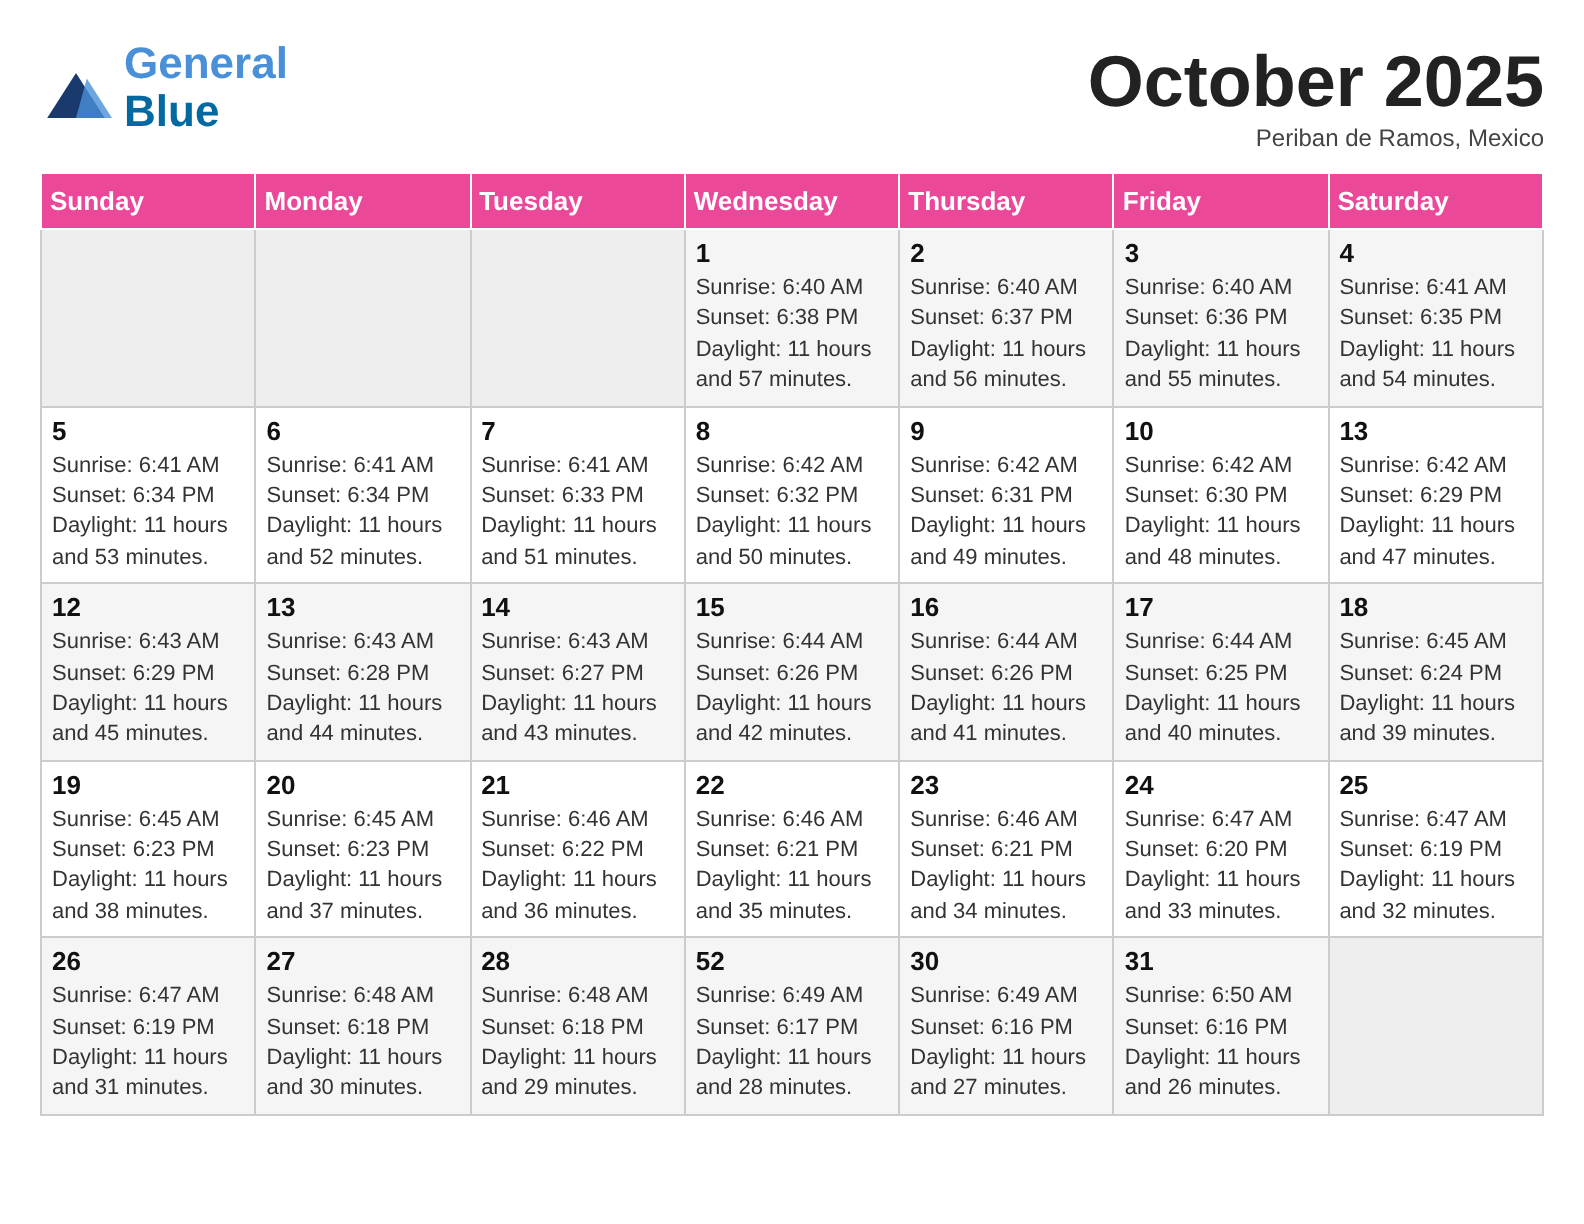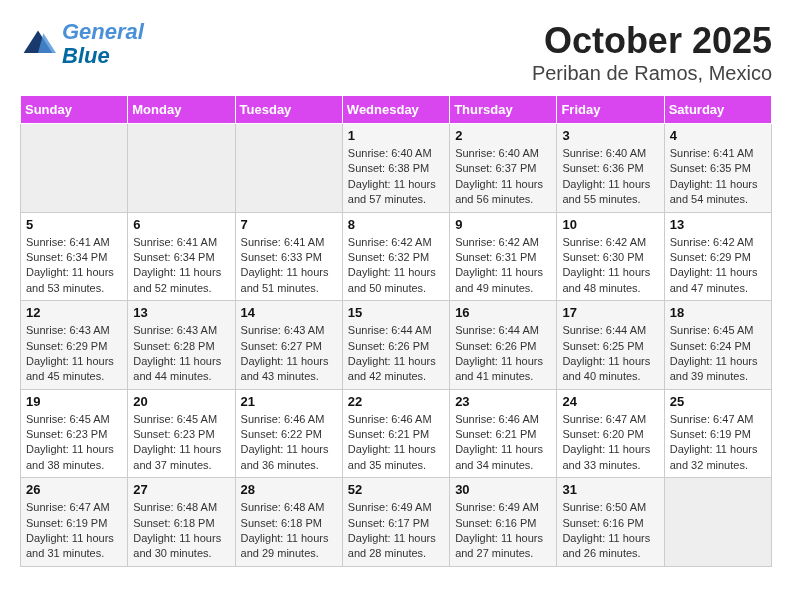--- a/index.html
+++ b/index.html
@@ -11,23 +11,22 @@
       padding: 20px;
     }
     .header-area {
       display: flex;
       justify-content: space-between;
       align-items: flex-start;
       margin-bottom: 10px;
     }
     .logo {
       display: flex;
-      align-items: center;
+      align-items: flex-end;
       gap: 6px;
-      font-style: italic;
     }
     .logo-text {
       font-size: 22px;
       font-weight: bold;
       color: #1a3a6e;
       line-height: 1.1;
     }
     .logo-text span {
       color: #4a90d9;
     }
@@ -38,30 +37,30 @@
     .title-area {
       text-align: right;
       margin-left: 45px;
     }
     .month-title {
       font-size: 36px;
       font-weight: bold;
       color: #222;
     }
     .subtitle {
-      font-size: 20px;
+      font-size: 12px;
       color: #444;
     }
     .calendar {
       width: 100%;
       border-collapse: collapse;
       font-size: 11px;
     }
     .calendar th {
-      background-color: #d946ef;
+      background-color: #ec4899;
       color: #fff;
       padding: 6px 4px;
       text-align: left;
       font-size: 13px;
       font-weight: bold;
       border: 1px solid #fff;
     }
     .calendar td {
       vertical-align: top;
       border: 1px solid #ccc;

